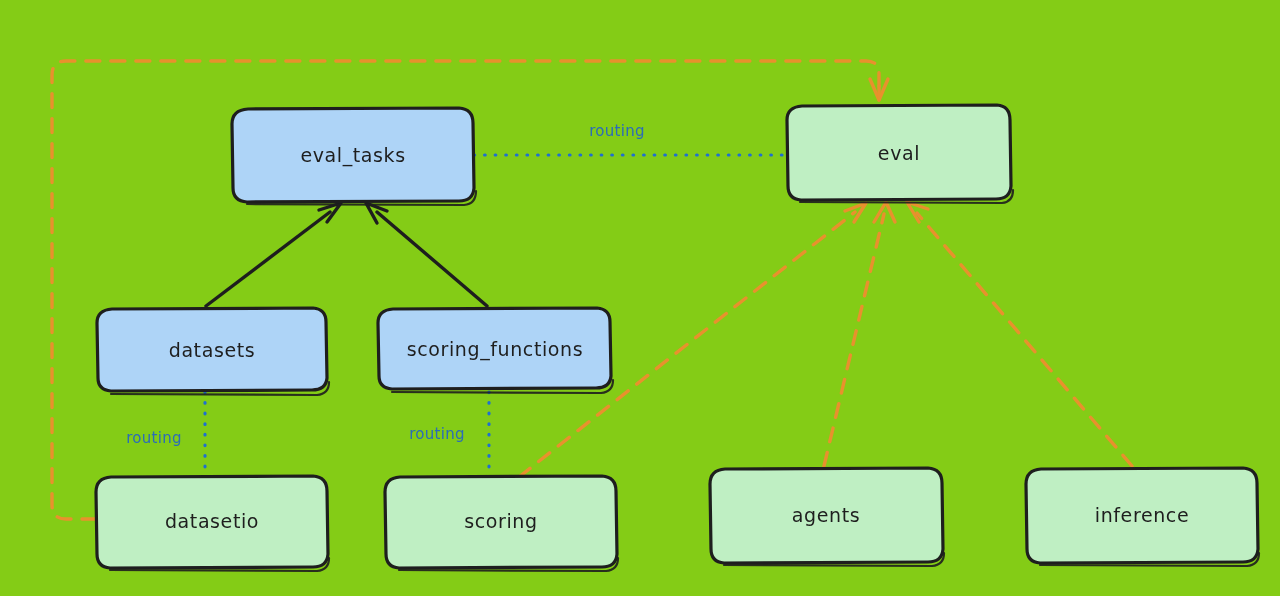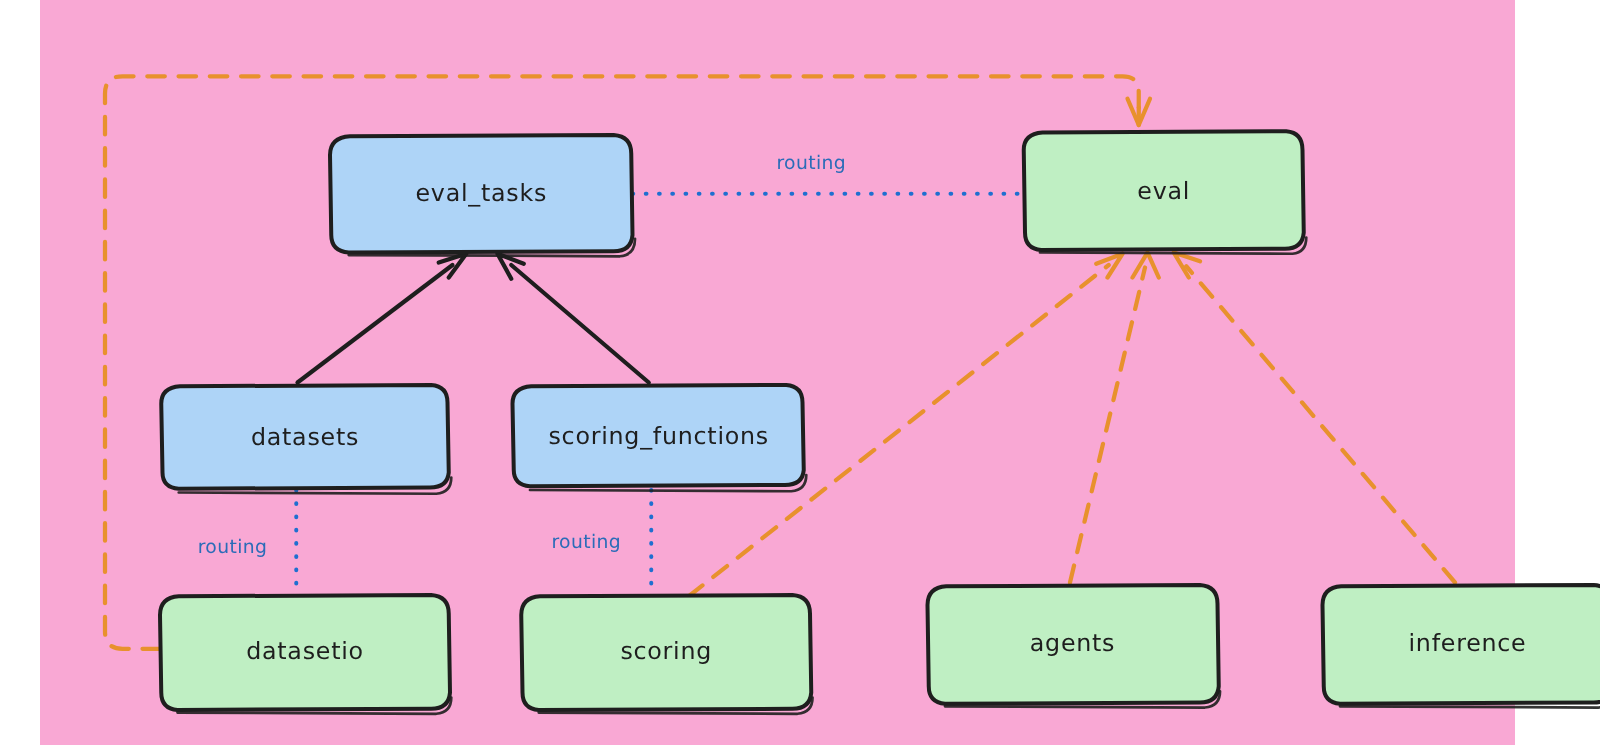--- a/index.html
+++ b/index.html
@@ -8,24 +8,23 @@
     background: #ffffff;
   }
   body {
     width: 1280px;
     height: 596px;
     overflow: hidden;
     font-family: "DejaVu Sans", sans-serif;
   }
   #diagram-root {
     position: relative;
-    width: 1180px;
+    width: 1280px;
     height: 596px;
-    background: #f9a8d4;
-    margin-left: 32px;
+    background: #84cc16;
   }
   svg#flow {
     display: block;
     width: 1280px;
     height: 596px;
   }
   .node-shape {
     stroke: #1e1e1e;
     stroke-width: 3.2;
     stroke-linejoin: round;

